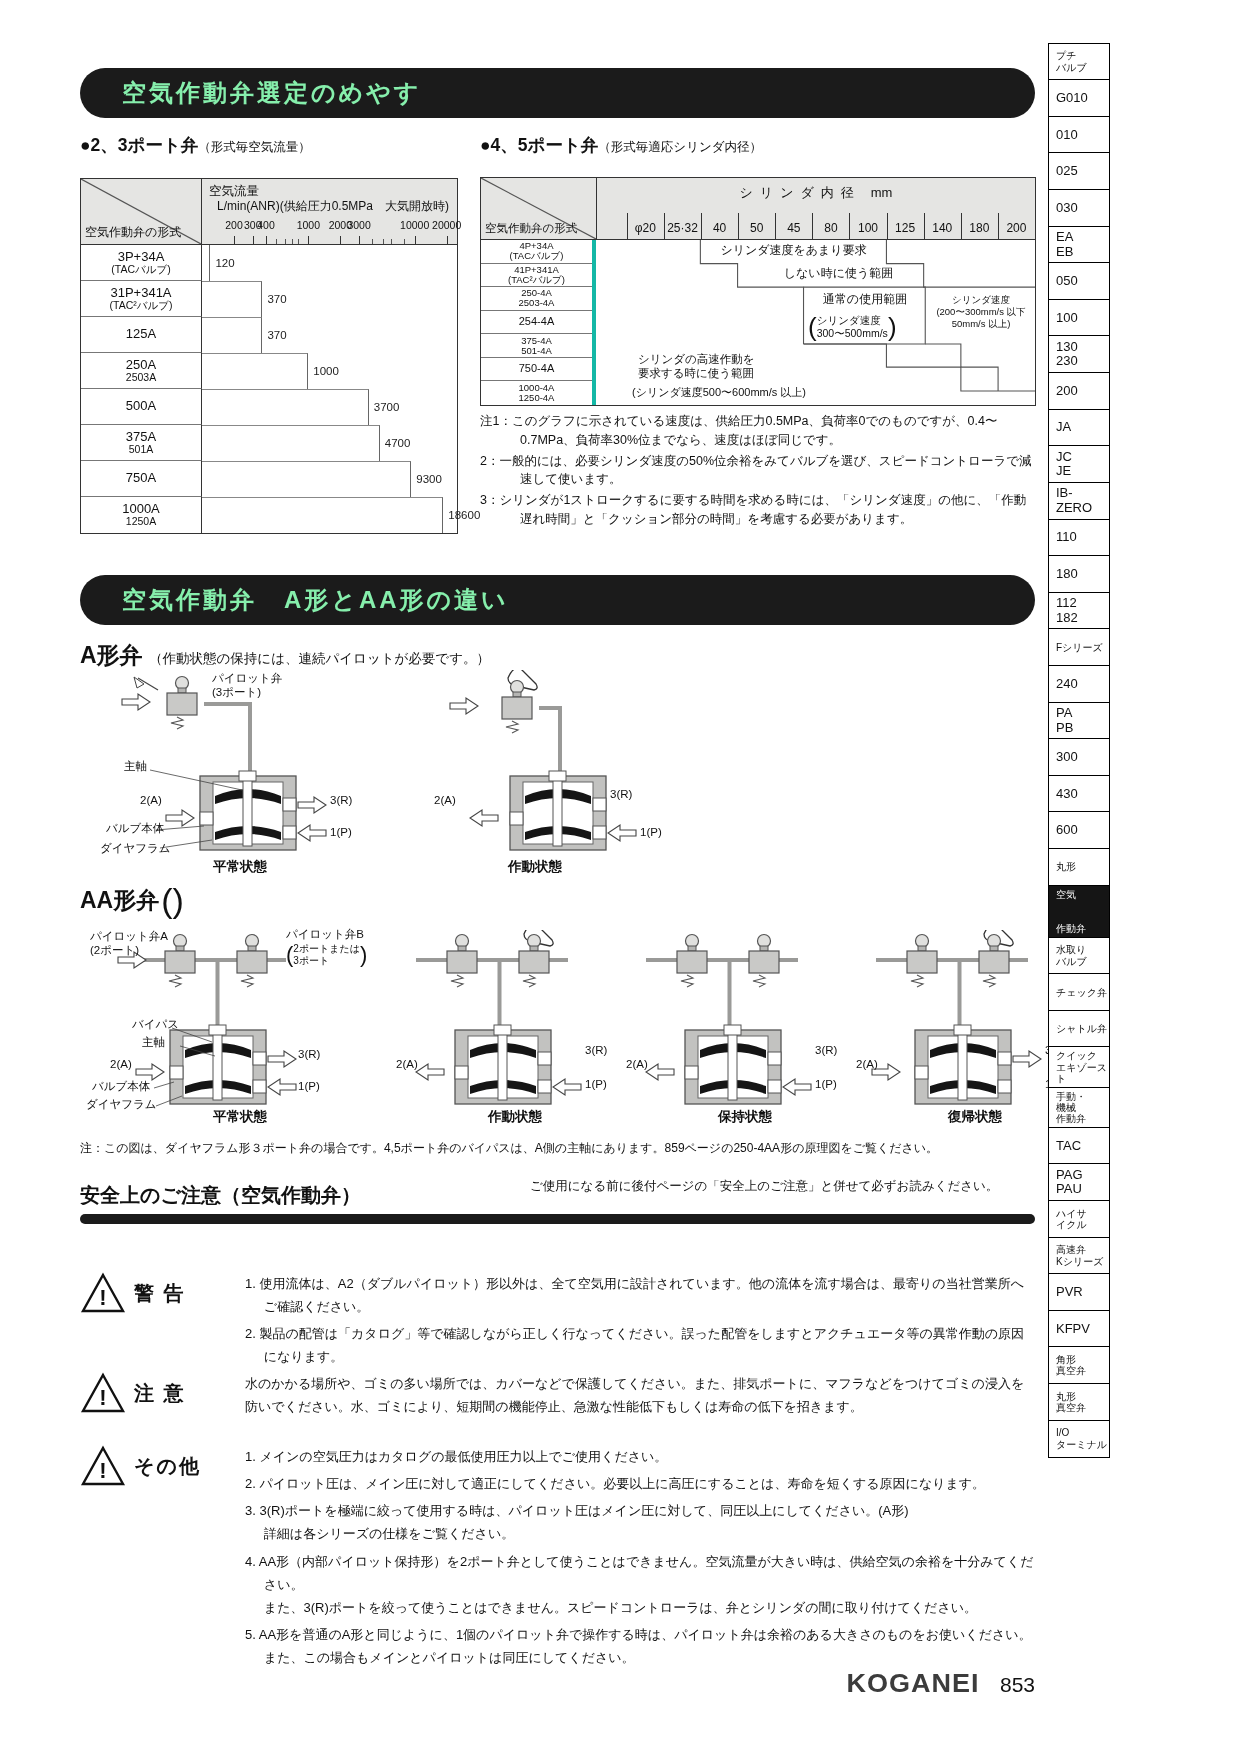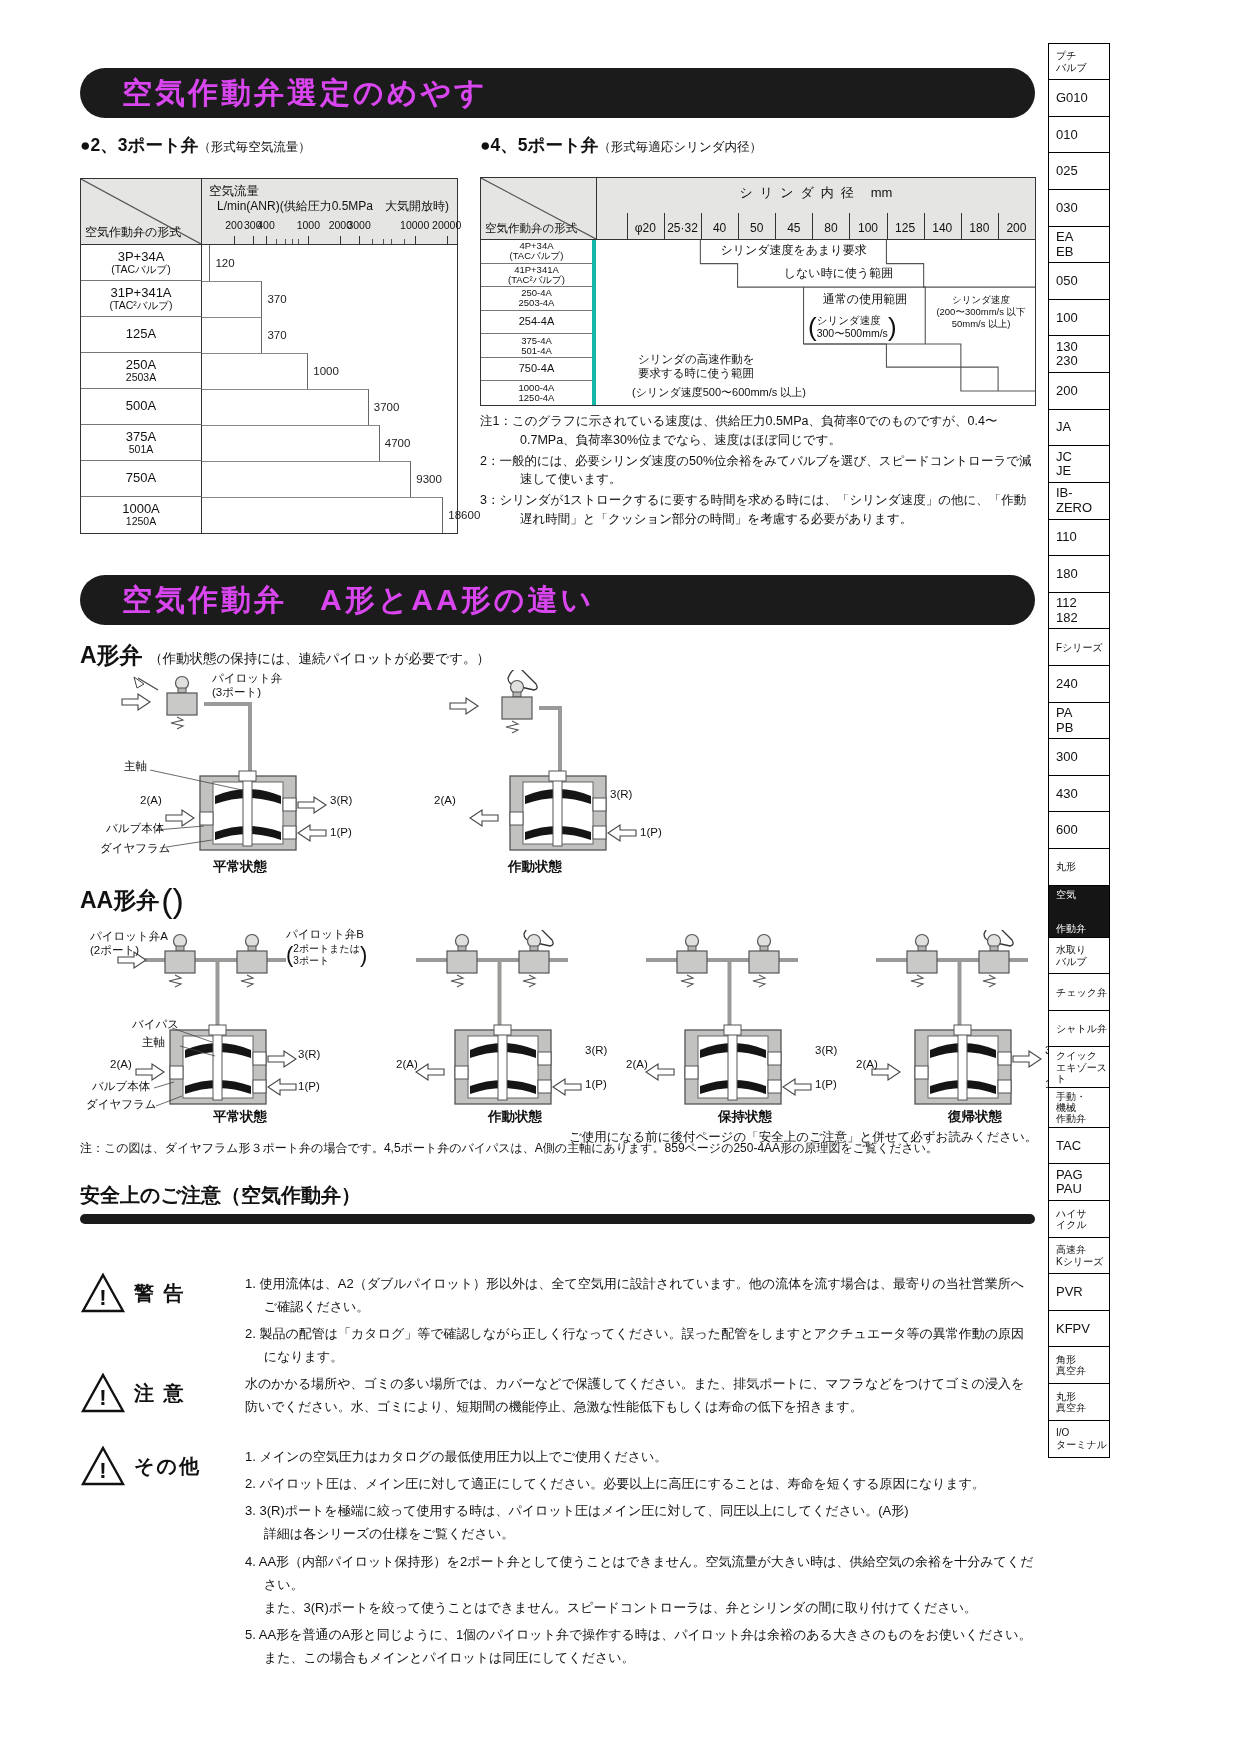--- a/index.html
+++ b/index.html
@@ -2,22 +2,22 @@
 <html><head>
 <meta charset="utf-8">
 <style>
   html,body{margin:0;padding:0;background:#fff;}
   #page{position:relative;width:1240px;height:1754px;background:#fff;overflow:hidden;
         font-family:"Liberation Sans","DejaVu Sans",sans-serif;color:#111;}
   .abs{position:absolute;}
   .ml{white-space:pre-line;}
 
   
-  .hbar{position:absolute;left:80px;width:955px;height:50px;background:#1b1b1b;color:#d946ef;
-        border-radius:27px;font-size:30px;font-weight:bold;letter-spacing:3px;
+  .hbar{position:absolute;left:80px;width:955px;height:50px;background:#1b1b1b;color:#86efac;
+        border-radius:27px;font-size:24px;font-weight:bold;letter-spacing:3px;
         line-height:50px;padding-left:42px;box-sizing:border-box;}
   
   .sec-title{font-size:17.5px;font-weight:bold;}
   .sec-title .note{font-size:12.5px;font-weight:normal;}
 
   
   .c23{position:absolute;left:80px;top:178px;width:378px;}
   .c23-head{display:flex;height:67px;background:#e5e5e3;border:1px solid #333;box-sizing:border-box;}
   .c23-namecell{width:120px;position:relative;border-right:1px solid #333;}
   .diag{position:absolute;left:0;top:0;width:100%;height:100%;}
@@ -511,21 +511,21 @@
       <div class="dlabel" style="left:-4px;top:128px;">2(A)</div>
       <div class="dlabel" style="left:185px;top:114px;">3(R)</div>
       <div class="dlabel" style="left:185px;top:148px;">1(P)</div>
       <div class="dcap" style="top:178px;">復帰状態</div>
     </div>
   </div>
 
   <div class="abs aa-note" style="left:80px;top:1140px;width:955px;">注：この図は、ダイヤフラム形３ポート弁の場合です。4,5ポート弁のバイパスは、A側の主軸にあります。859ページの250-4AA形の原理図をご覧ください。</div>
 
   <div class="abs safety-title" style="left:80px;top:1182px;">安全上のご注意（空気作動弁）</div>
-  <div class="abs safety-sub" style="left:530px;top:1129px;width:505px;margin-left:39px;">ご使用になる前に後付ページの「安全上のご注意」と併せて必ずお読みください。</div>
+  <div class="abs safety-sub" style="left:530px;top:1178px;width:505px;">ご使用になる前に後付ページの「安全上のご注意」と併せて必ずお読みください。</div>
   <div class="blackbar" style="top:1214px;"></div>
 
   <div class="warnblock" style="top:1272px;height:96px;">
     <div class="warn-head">
       <svg width="46" height="42" viewBox="0 0 46 42">
         <path d="M23,3 L43,39 H3 Z" fill="#fff" stroke="#111" stroke-width="2.4"></path>
         <text x="23" y="33" text-anchor="middle" font-size="22" font-weight="bold" fill="#111">!</text>
       </svg>
       <span class="warn-label">警 告</span>
     </div>
@@ -696,14 +696,18 @@
       <div class="sb-item small">
         <span>丸形</span>
         <span>真空弁</span>
       </div>
       <div class="sb-item small">
         <span>I/O</span>
         <span>ターミナル</span>
       </div>
     </div>
 
+  <div id="footer">
+    <span class="brand">KOGANEI</span>
+    <span class="pageno">853</span>
+  </div>
 
 </div>
 
 </body></html>

